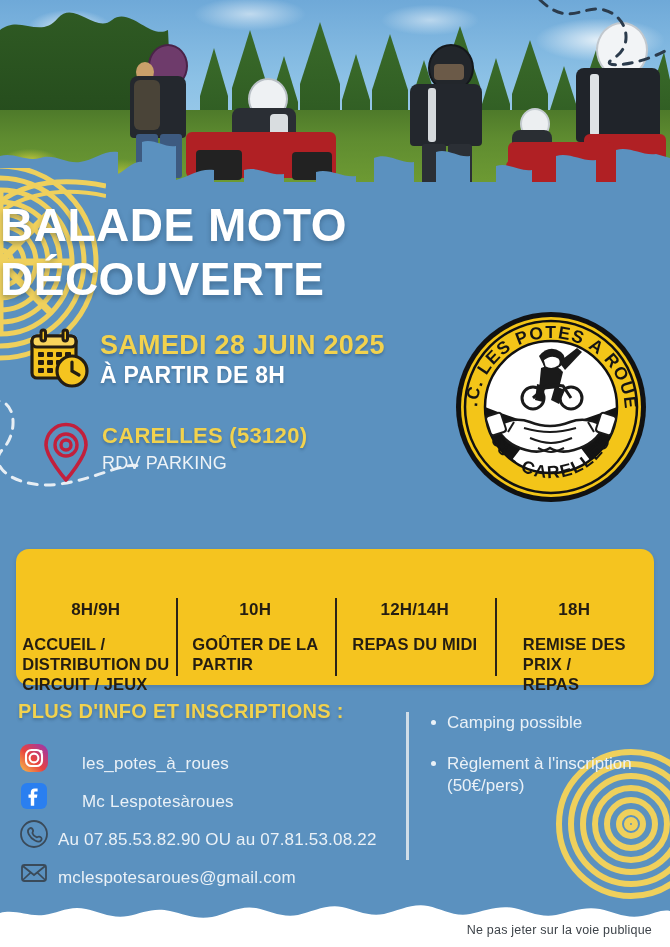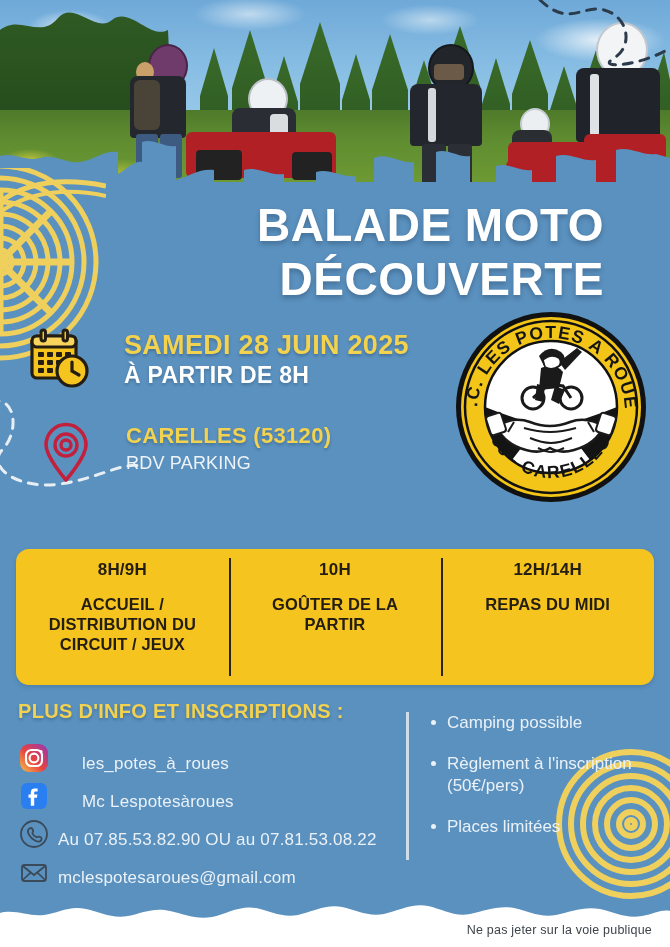--- a/index.html
+++ b/index.html
@@ -59,35 +59,35 @@
     position:absolute;right:-36px;bottom:48px;width:150px;height:150px;
     pointer-events:none;
   }
   .deco-dash-left{position:absolute;left:-10px;top:392px;width:150px;height:120px;pointer-events:none;}
   .deco-dash-top{position:absolute;right:0px;top:-6px;width:140px;height:100px;pointer-events:none;}
   .deco-arc-top{position:absolute;left:-14px;top:176px;width:120px;height:60px;pointer-events:none;}
 
   
   .title-block{
     position:absolute;left:0;top:198px;width:604px;
-    text-align:right;
+    text-align:left;
   }
   .title-line{
     color:#ffffff;
     font-weight:bold;
     font-size:46px;
     letter-spacing:.5px;
     line-height:54px;
     text-shadow:0 3px 5px rgba(20,45,70,.33);
   }
   .title-line.l2{font-size:46px;}
 
   
   .info-rows{position:absolute;left:28px;top:328px;width:420px;}
-  .info-row{position:relative;display:flex;align-items:flex-start;gap:24px;}
+  .info-row{position:relative;display:flex;align-items:flex-start;}
   .info-row.place{margin-top:32px;}
   .ico-cal{width:62px;height:60px;flex:0 0 62px;position:relative;}
   .ico-pin{width:52px;height:62px;flex:0 0 52px;position:relative;margin-left:12px;}
   .info-text{padding-left:10px;padding-top:2px;}
   .date-big{
     color:#f2d24e;font-weight:bold;font-size:27px;letter-spacing:.3px;
     text-shadow:0 2px 3px rgba(20,45,70,.32);line-height:31px;
   }
   .date-sub{
     color:#ffffff;font-weight:bold;font-size:23px;letter-spacing:.3px;
@@ -113,22 +113,22 @@
     background:#f5c41f;
     border-radius:13px;
     display:flex;
     box-shadow:0 2px 4px rgba(20,45,70,.18);
   }
   .sched-cell{
     flex:1 1 0;
     position:relative;
     display:flex;flex-direction:column;align-items:center;
     padding:11px 6px 10px 6px;
-    text-align:center;
     box-sizing:border-box;
+    margin-top:40px;
   }
   .sched-cell + .sched-cell::before{
     content:"";position:absolute;left:0;top:9px;bottom:9px;width:2px;
     background:#2b2418;
   }
   .sched-time{
     color:#241d12;font-weight:bold;font-size:17px;letter-spacing:.2px;
     margin-bottom:14px;
   }
   .sched-label{
@@ -440,20 +440,26 @@
     </div>
     <div class="sched-cell">
       <div class="sched-time">10H</div>
       <div class="sched-label" style="white-space:pre-line;">GOÛTER DE LA
 PARTIR</div>
     </div>
     <div class="sched-cell">
       <div class="sched-time">12H/14H</div>
       <div class="sched-label" style="white-space:pre-line;">REPAS DU MIDI</div>
     </div>
+    <div class="sched-cell">
+      <div class="sched-time">18H</div>
+      <div class="sched-label" style="white-space:pre-line;">REMISE DES
+PRIX /
+REPAS</div>
+    </div>
   </div>
 
   <div class="contact">
     <div class="contact-head">PLUS D'INFO ET INSCRIPTIONS :</div>
 
     <div class="contact-row social">
       <div class="c-ico">
         <svg viewBox="0 0 32 32" width="32" height="32">
           <defs>
             <linearGradient id="igG" x1="0" y1="1" x2="1" y2="0">
@@ -502,21 +508,20 @@
           <path d="M4.8,24 L12.6,16.6 M27.2,24 L19.4,16.6" fill="none" stroke="#3a4a59" stroke-width="1.6"></path>
         </svg>
       </div>
       <div class="c-text">mclespotesaroues@gmail.com</div>
     </div>
   </div>
 
   <div class="bullets">
     <div class="bullet">Camping possible</div>
     <div class="bullet">Règlement à l'inscription (50€/pers)</div>
-    <div class="bullet">Places limitées</div>
   </div>
 
   <div class="bottom-white">
     <svg viewBox="0 0 670 48" preserveAspectRatio="none" width="670" height="48">
       <path fill="#ffffff" d="M0,14 C16,10 28,18 44,16 C58,14 70,6 86,10
         C100,13 112,20 128,17 C142,14 154,8 170,12 C184,15 196,21 212,18
         C226,15 240,6 256,9 C270,12 282,19 298,16 C312,13 326,5 342,8
         C356,11 368,18 384,15 C398,12 412,4 428,7 C442,10 454,18 470,15
         C484,12 498,6 514,9 C528,12 540,19 556,16 C570,13 584,7 600,10
         C614,13 626,20 642,17 C654,15 662,10 670,12 L670,48 L0,48 Z"></path>

